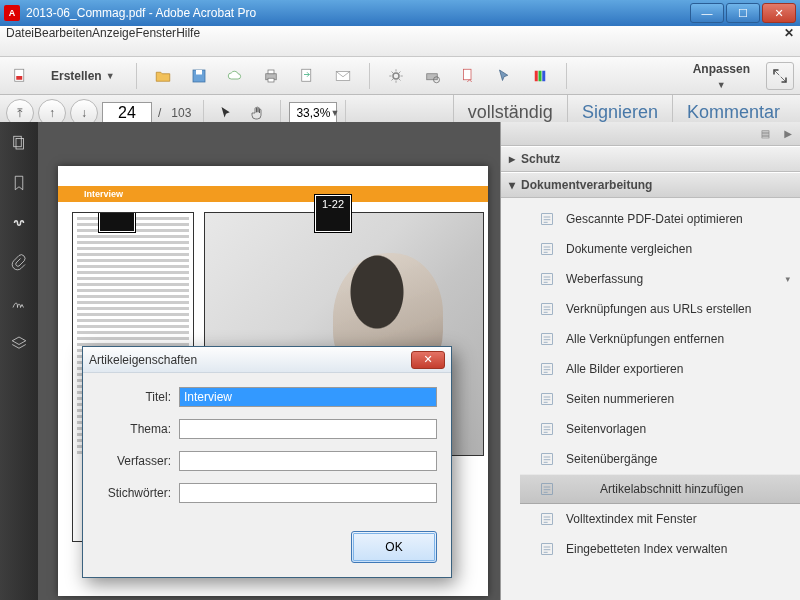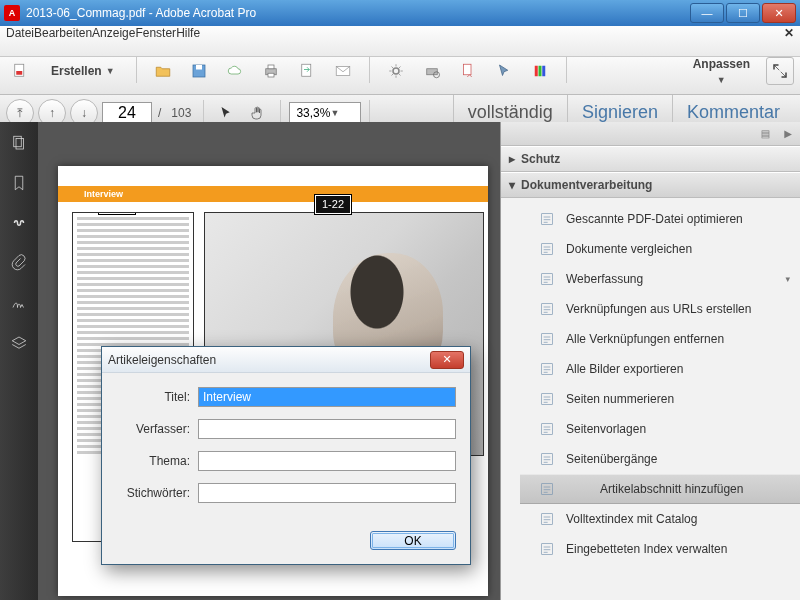--- a/index.html
+++ b/index.html
@@ -12,78 +12,78 @@
   .winbtns { display:flex; gap:0; }
   .winbtn { width: 34px; height: 20px; border: 1px solid #2a5d95; background: linear-gradient(#6fb4ea,#3a7ec4); display:flex; align-items:center; justify-content:center; color:#fff; border-radius:3px; margin-left:2px; font-size:11px; cursor:pointer;}
   .winbtn.close { background: linear-gradient(#e27a6a,#c64430); border-color:#a03424; }
 
   
   .menubar { height: 31px; background: linear-gradient(#fdfdfd,#ebebeb); border-bottom:1px solid #c9c9c9; display:flex; align-items:flex-start; padding: 0 6px; position:relative;}
   .menubar span { color:#333; cursor:default; }
   .menubar .mclose { position:absolute; right:6px; font-weight:bold; cursor:pointer; }
 
   
-  .toolbar { height: 38px; background: linear-gradient(#fafafa,#e6e6e6); border-bottom:1px solid #bcbcbc; display:flex; align-items:flex-start; padding:0 6px; gap:8px;}
+  .toolbar { height: 38px; background: linear-gradient(#fafafa,#e6e6e6); border-bottom:1px solid #bcbcbc; display:flex; align-items:center; padding:0 6px; gap:8px;}
   .tbtn { width:28px; height:28px; border:1px solid transparent; border-radius:3px; display:flex; align-items:center; justify-content:center; cursor:pointer; }
   .tbtn svg { width:18px; height:18px; }
   .sep { width:1px; height:26px; background:#c8c8c8; margin:0 4px; }
   .erstellen { display:flex; align-items:center; gap:4px; height:28px; padding:0 8px; border:1px solid transparent; border-radius:3px; cursor:pointer; font-weight:bold; color:#444;}
   .anpassen { margin-left:auto; display:flex; align-items:center; gap:4px; height:28px; padding:0 8px; cursor:pointer; color:#444; font-weight:bold;flex-direction:column;}
   .chev { font-size:9px; color:#555; }
 
   
   .navbar { height: 36px; background: linear-gradient(#f3f3f3,#d9d9d9); border-bottom:1px solid #aeaeae; display:flex; align-items:center; padding:0 6px; gap:4px; }
   .navbtn { width:28px; height:28px; border:1px solid #b8b8b8; border-radius:14px; background:linear-gradient(#fff,#e4e4e4); display:flex; align-items:center; justify-content:center; cursor:pointer; color:#555; }
   .pagefield { width:50px; height:22px; border:1px solid #9a9a9a; background:#fff; text-align:center; font-size:16px; }
   .pagecount { color:#555; margin:0 4px 0 2px;}
-  .zoombox { width:72px; height:22px; border:1px solid #9a9a9a; background:#fff; display:flex; align-items:center; padding:0 4px 0 6px; gap:0;}
+  .zoombox { width:48px; height:22px; border:1px solid #9a9a9a; background:#fff; display:flex; align-items:center; padding:0 4px 0 6px; gap:0;}
   .zoombox span { flex:1; }
   .rightlinks { margin-left:auto; display:flex; align-items:center; gap:0; }
   .tlink { padding: 0 14px; height:36px; display:flex; align-items:center; color:#4878a8; font-size:18px; border-left:1px solid #c3c3c3; cursor:pointer; font-weight:500;}
   .tlink.plain { color:#555; }
 
   
   .main { position:absolute; top:122px; bottom:0; left:0; right:0; display:flex; }
   .sidebar { width:38px; background: linear-gradient(90deg,#3e3e3e,#2b2b2b); display:flex; flex-direction:column; align-items:center; padding-top:10px; gap:18px; }
   .sidebar .sic { width:22px; height:22px; display:flex; align-items:center; justify-content:center; cursor:pointer; }
   .sidebar .sic svg { width:18px; height:18px; stroke:#d8d8d8; fill:none; }
 
   .docarea { flex:1; background:#555; position:relative; overflow:hidden; }
   .page { position:absolute; left:20px; top:44px; width:430px; height:430px; background:#fff; box-shadow:0 0 8px rgba(0,0,0,.5); }
   .page .orangebar { position:absolute; left:0; top:20px; width:100%; height:16px; background:#f39b1e; }
   .page .tab { position:absolute; left:18px; top:20px; height:16px; padding:0 8px; background:#f39b1e; color:#fff; font-size:9px; font-weight:bold; display:flex; align-items:center;}
   .page .textcol { position:absolute; left:14px; top:46px; width:122px; height:330px; border:1px solid #333; padding:4px; overflow:hidden;}
   .page .textcol .tline { height:3px; background:#ccc; margin-bottom:3px; }
   .page .photo { position:absolute; left:146px; top:46px; width:280px; height:244px; background:linear-gradient(135deg,#e8e8e8 0%, #d7d7d7 40%, #c5c5c5 60%, #b0b0b0 100%); border:1px solid #333;}
   .page .photo::after{ content:""; position:absolute; right:40px; top:40px; width:110px; height:130px; background: radial-gradient(ellipse at 40% 30%, #3f3b36 0 26px, transparent 27px), linear-gradient(160deg,#d7cfc6 0%, #b8ada2 60%, #8f8278 100%); border-radius:50% 46% 40% 40%; filter:contrast(1.1);}
-  .badge { position:absolute; background:#111; color:#fff; font-size:11px; padding:2px 6px 3px; border:1px solid #fff; outline:1px solid #000;}
+  .badge { position:absolute; background:#111; color:#fff; font-size:11px; padding:2px 6px 21px; border:1px solid #fff; outline:1px solid #000;}
 
   .rightpanel { width:300px; background:#f2f2f2; border-left:1px solid #9b9b9b; display:flex; flex-direction:column;}
   .rp-top { height:24px; background:linear-gradient(#eaeaea,#d6d6d6); border-bottom:1px solid #bcbcbc; display:flex; align-items:center; justify-content:flex-end; padding:0 8px; gap:14px;}
   .rp-top .a { color:#7a7a7a; font-size:10px; cursor:pointer;}
   .rp-section { height:26px; background:linear-gradient(#f2f2f2,#dcdcdc); border-top:1px solid #fff; border-bottom:1px solid #bcbcbc; display:flex; align-items:center; padding:0 8px; gap:6px; font-weight:bold; color:#4a4a4a; cursor:pointer;}
   .rp-section.expanded { background:linear-gradient(#e9e9e9,#d2d2d2);}
   .rp-items { padding:6px 0; background:#f2f2f2; flex:1; overflow:auto;margin-left:19px;}
   .rp-item { height:30px; display:flex; align-items:center; gap:10px; padding:0 10px 0 18px; cursor:pointer; color:#333;}
   .rp-item.selected { background:linear-gradient(#d6d6d6,#c4c4c4); border-top:1px solid #e8e8e8; border-bottom:1px solid #a8a8a8;gap:44px;}
   .rp-item .iic { width:18px; height:18px; display:flex; align-items:center; justify-content:center;}
   .rp-item .caret { margin-left:auto; font-size:9px; color:#777;}
 
   
-  .dialog { position:absolute; left:82px; top:346px; width:370px; border:1px solid #3b627f; background:#f0f0f0; box-shadow: 4px 6px 18px rgba(0,0,0,.45); margin-left: 19px; }
+  .dialog { position:absolute; left:82px; top:346px; width:370px; border:1px solid #3b627f; background:#f0f0f0; box-shadow: 4px 6px 18px rgba(0,0,0,.45); }
   .dialog .dtitle { height:26px; background:linear-gradient(#fdfdfd,#e1e9f1); display:flex; align-items:center; padding:0 6px; border-bottom:1px solid #cdd6df;}
   .dialog .dtitle span { flex:1; color:#333;}
   .dialog .dclose { width:34px; height:18px; background:linear-gradient(#e47365,#c43e2e); border:1px solid #9f3424; border-radius:3px; display:flex; align-items:center; justify-content:center; color:#fff; font-size:11px; cursor:pointer;}
   .dialog .dbody { padding:14px 14px 10px 14px;}
   .drow { display:flex; align-items:center; margin-bottom:12px; }
   .drow label { width:74px; text-align:right; margin-right:8px; color:#333;}
   .drow input { flex:1; height:20px; border:1px solid #9a9a9a; padding:0 4px; font-size:12px;}
   .drow input.sel { background:#3399ff; color:#fff;}
   .dbuttons { display:flex; justify-content:flex-end; gap:10px; padding:6px 14px 14px;}
-  .dbtn { width:86px; height:19px; border:1px solid #8c8c8c; border-radius:3px; background:linear-gradient(#fdfdfd,#e4e4e4); cursor:pointer;}
+  .dbtn { width:86px; height:32px; border:1px solid #8c8c8c; border-radius:3px; background:linear-gradient(#fdfdfd,#e4e4e4); cursor:pointer;}
   .dbtn.primary { border:1px solid #3f78b6; background:linear-gradient(#eaf3fd,#c9e1fa); outline:1px solid #7db3e8; outline-offset:-3px;}
 </style>
 </head>
 <body>
 
 <div class="titlebar">
   <div class="app-icon">A</div>
   <div class="title">2013-06_Commag.pdf - Adobe Acrobat Pro</div>
   <div class="winbtns">
     <div class="winbtn">—</div>
@@ -417,21 +417,21 @@
           </div>
           <span>Artikelabschnitt hinzufügen</span>
         </div>
         <div class="rp-item">
           <div class="iic">
             <svg viewBox="0 0 24 24" width="16" height="16">
               <rect x="4" y="4" width="16" height="16" fill="none" stroke="#7a95b0"></rect>
               <path d="M7 9h10M7 13h10M7 17h6" stroke="#7a95b0"></path>
             </svg>
           </div>
-          <span>Volltextindex mit Catalog</span>
+          <span>Volltextindex mit Fenster</span>
         </div>
         <div class="rp-item">
           <div class="iic">
             <svg viewBox="0 0 24 24" width="16" height="16">
               <rect x="4" y="4" width="16" height="16" fill="none" stroke="#7a95b0"></rect>
               <path d="M7 9h10M7 13h10M7 17h6" stroke="#7a95b0"></path>
             </svg>
           </div>
           <span>Eingebetteten Index verwalten</span>
         </div>
@@ -443,25 +443,25 @@
   <div class="dtitle">
     <span>Artikeleigenschaften</span>
     <div class="dclose">✕</div>
   </div>
   <div class="dbody">
     <div class="drow">
       <label>Titel:</label>
       <input class="sel" value="Interview" style="">
     </div>
     <div class="drow">
+      <label>Thema:</label>
+      <input value="" style="">
+    </div>
+    <div class="drow">
       <label>Verfasser:</label>
-      <input value="" style="">
-    </div>
-    <div class="drow">
-      <label>Thema:</label>
       <input value="" style="">
     </div>
     <div class="drow">
       <label>Stichwörter:</label>
       <input value="" style="">
     </div>
   </div>
   <div class="dbuttons">
     <button class="dbtn primary">OK</button>
   </div>

